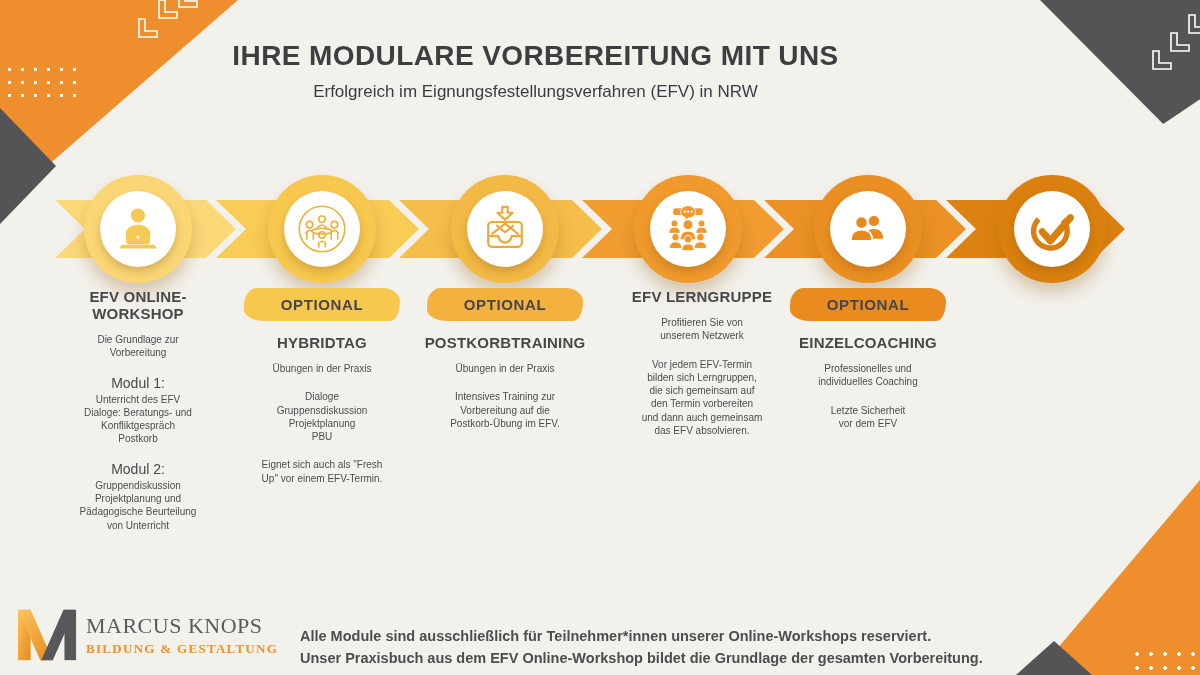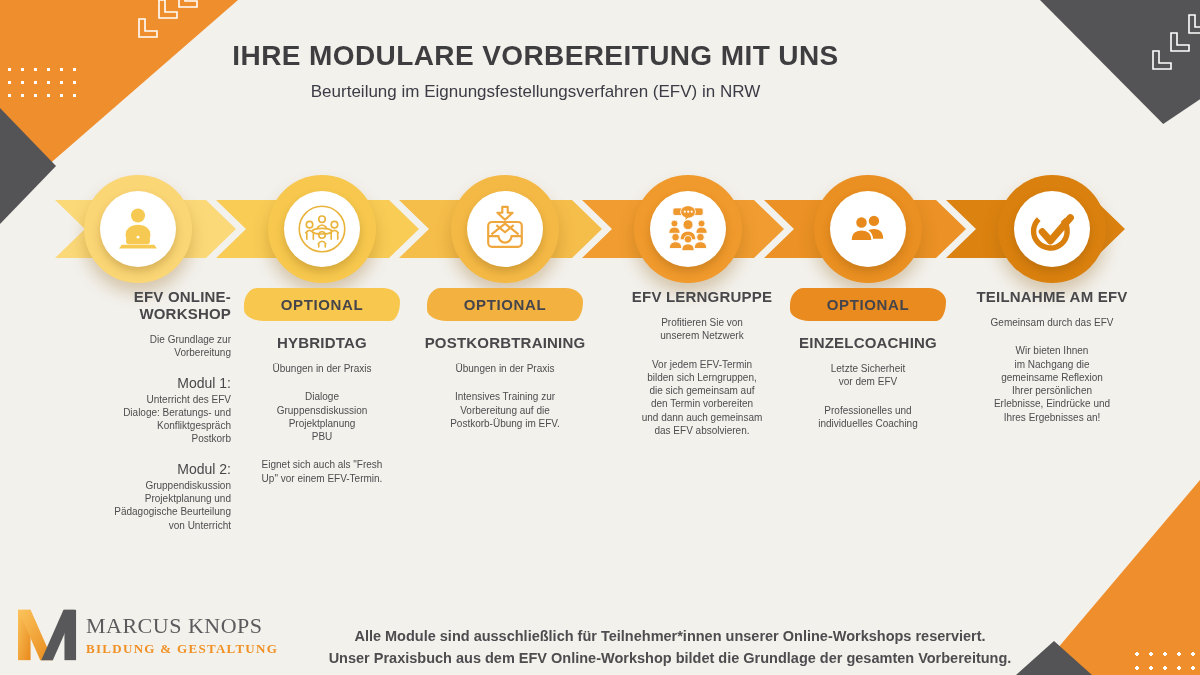--- a/index.html
+++ b/index.html
@@ -51,21 +51,21 @@
   .badge { width:156px; height:33px; margin:0 auto 13px; background:var(--badge,#F0A030);
            border-radius:14px 18px 10px 20px / 18px 14px 20px 12px;
            display:flex; align-items:center; justify-content:center;
            font-size:15px; font-weight:bold; letter-spacing:.6px; color:var(--badge-text,#45454B); }
 
   
   .logo { position:absolute; left:18px; top:609px; display:flex; align-items:center; }
   .logo-text { margin-left:8px; font-family:"Liberation Serif", serif; }
   .logo-name { font-size:22px; color:var(--logo-gray,#5B5B5D); letter-spacing:.5px; }
   .logo-tagline { font-size:13px; font-weight:bold; color:var(--logo-orange,#F09126); letter-spacing:1.3px; margin-top:2px; }
-  .footnote { position:absolute; left:300px; top:625px; width:740px; text-align:center;
+  .footnote { position:absolute; left:300px; top:625px; width:740px; 
               font-size:14.5px; font-weight:bold; line-height:1.55; color:var(--body-color,#4D4D50); }
 </style>
 </head>
 <body>
 
 <div class="stage">
 
   <div class="tri tri-tl"></div>
   <div class="tri tri-left"></div>
   <div class="tri tri-tr"></div>
@@ -88,21 +88,21 @@
     </svg>
   <svg class="bracket" style="left:1168px;top:30px" width="26" height="26">
       <path d="M3 3 h6 v12 h12 v6 H3 Z" fill="none" stroke="#fff" stroke-width="1.6"></path>
     </svg>
   <svg class="bracket" style="left:1186px;top:12px" width="26" height="26">
       <path d="M3 3 h6 v12 h12 v6 H3 Z" fill="none" stroke="#fff" stroke-width="1.6"></path>
     </svg>
 
   <div class="header">
     <div class="title">IHRE MODULARE VORBEREITUNG MIT UNS</div>
-    <div class="subtitle">Beurteilung im Eignungsfestellungsverfahren (EFV) in NRW</div>
+    <div class="subtitle">Erfolgreich im Eignungsfestellungsverfahren (EFV) in NRW</div>
   </div>
 
   <div class="segment" style="left: 55px; width: 181px; --seg: #FBD979; --ring: #FBD675; --icon: #F6CA52;"></div>
   <div class="segment" style="left: 216px; width: 203px; --seg: #F8CC55; --ring: #F7C84D; --icon: #E9B33C; --badge: #F8C84E;"></div>
   <div class="segment" style="left: 399px; width: 203px; --seg: #F5BD4A; --ring: #F4B945; --icon: #EFA63C; --badge: #F3B240;"></div>
   <div class="segment" style="left: 582px; width: 202px; --seg: #F09C30; --ring: #F0992C; --icon: #EF982E;"></div>
   <div class="segment" style="left: 764px; width: 202px; --seg: #EB9125; --ring: #EA8F21; --icon: #E8891C; --badge: #E98B1E;"></div>
   <div class="segment" style="left: 946px; width: 179px; --seg: #DC8210; --ring: #DA800E; --icon: #D97F0D;"></div>
 
   <div class="circle" style="left: 84px; --seg: #FBD979; --ring: #FBD675; --icon: #F6CA52;">
@@ -198,21 +198,21 @@
     <div class="inner">
       <svg class="icon-svg" viewBox="0 0 48 48">
         <g fill="none" stroke="currentColor">
           <circle cx="22.5" cy="26" r="15.5" stroke-width="5" stroke-dasharray="72 26" transform="rotate(-42 22.5 26)"></circle>
           <path d="M15 26.5l7.5 8.5L41 13.5" stroke-width="6.5" stroke-linecap="round" stroke-linejoin="round"></path>
         </g>
       </svg>
     </div>
   </div>
 
-  <div class="col" style="left: 45px; text-align: right; --seg: #FBD979; --ring: #FBD675; --icon: #F6CA52;">
+  <div class="col" style="left: 45px; --seg: #FBD979; --ring: #FBD675; --icon: #F6CA52;">
     <h3>EFV ONLINE-WORKSHOP</h3>
     <p class="txt">Die Grundlage zur
 Vorbereitung</p>
     <p class="label">Modul 1:</p>
     <p class="txt">Unterricht des EFV
 Dialoge: Beratungs- und
 Konfliktgespräch
 Postkorb</p>
     <p class="label">Modul 2:</p>
     <p class="txt">Gruppendiskussion
@@ -250,36 +250,26 @@
 bilden sich Lerngruppen,
 die sich gemeinsam auf
 den Termin vorbereiten
 und dann auch gemeinsam
 das EFV absolvieren.</p>
   </div>
 
   <div class="col" style="left: 775px; --seg: #EB9125; --ring: #EA8F21; --icon: #E8891C; --badge: #E98B1E;">
     <div class="badge">OPTIONAL</div>
     <h3>EINZELCOACHING</h3>
+    <p class="txt">Professionelles und
+individuelles Coaching</p>
     <p class="txt">Letzte Sicherheit
 vor dem EFV</p>
-    <p class="txt">Professionelles und
-individuelles Coaching</p>
-  </div>
-
-  <div class="col" style="left: 959px; --seg: #DC8210; --ring: #DA800E; --icon: #D97F0D;">
-    <h3>TEILNAHME AM EFV</h3>
-    <p class="txt">Gemeinsam durch das EFV</p>
-    <p class="txt">Wir bieten Ihnen
-im Nachgang die
-gemeinsame Reflexion
-Ihrer persönlichen
-Erlebnisse, Eindrücke und
-Ihres Ergebnisses an!</p>
-  </div>
+  </div>
+
 
   <div class="logo">
     <svg width="60" height="52" viewBox="0 0 62 52">
       <defs>
         <linearGradient id="mkg" x1="0" y1="0" x2="1" y2="1">
           <stop offset="0" stop-color="#FBC45C"></stop>
             <stop offset="1" stop-color="#E8891C"></stop>
         </linearGradient>
       </defs>
       <polygon points="0,0 13,0 13,52 0,52" fill="url(#mkg)"></polygon>

